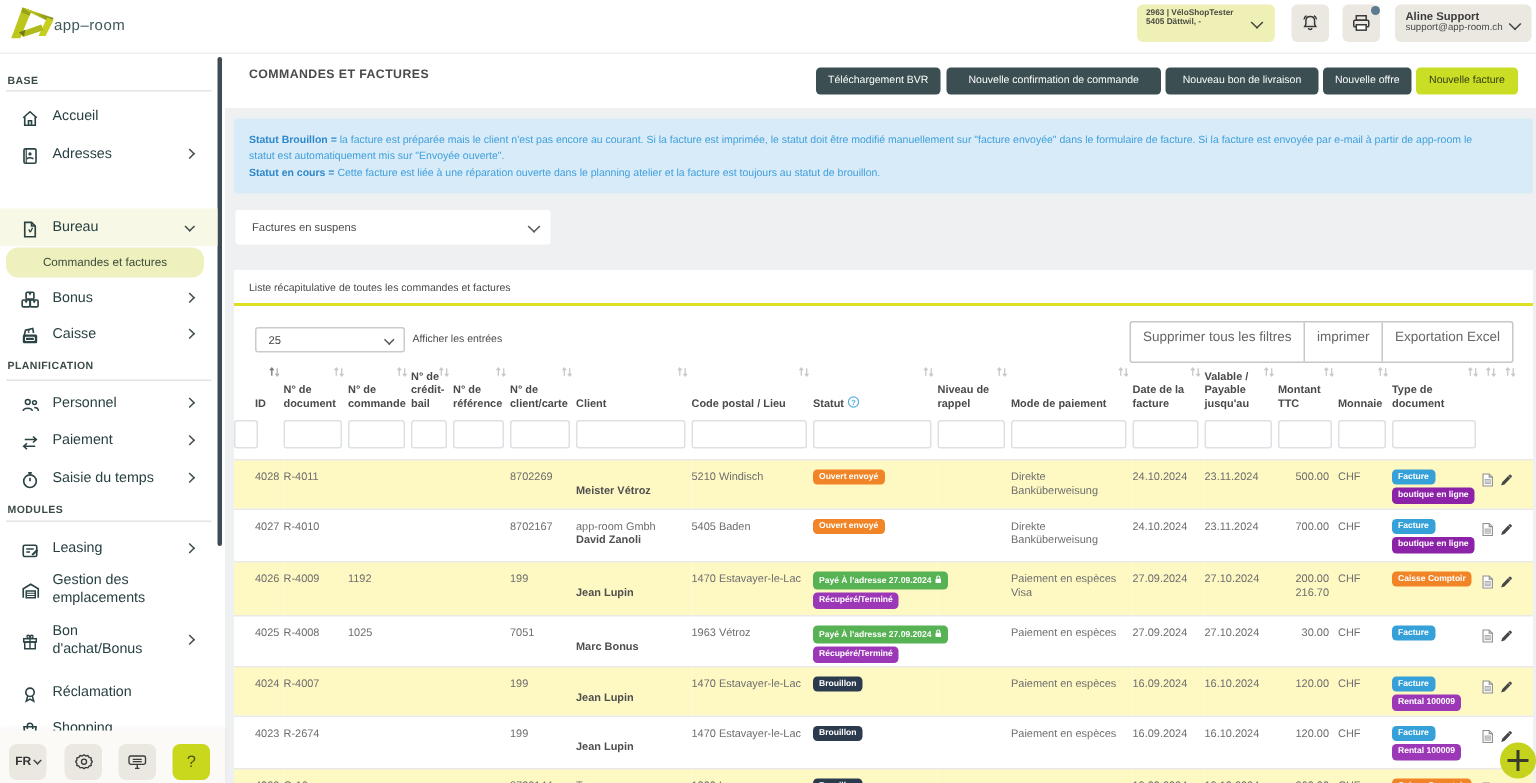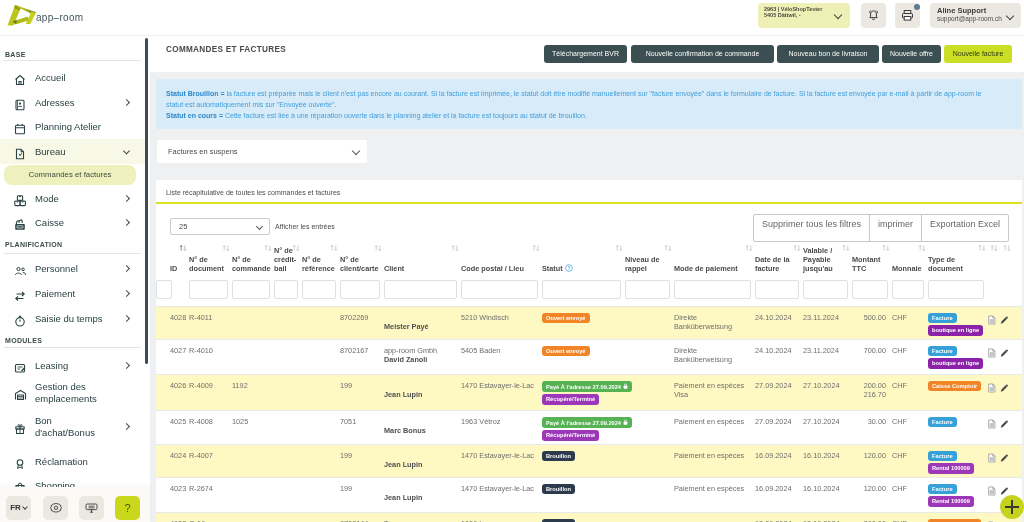--- a/index.html
+++ b/index.html
@@ -146,44 +146,37 @@
   <div class="mi" style="top:54px; height:25px;">
       <span class="ic"><svg width="12" height="12" viewBox="0 0 12 12">
           <rect x="2" y="1.2" width="8" height="9.6" rx="1" fill="none" stroke="#2c4345" stroke-width="1.1"></rect>
           <circle cx="6" cy="4.6" r="1.1" fill="#2c4345"></circle>
           <path d="M4 8.2 C4 6.9 8 6.9 8 8.2" fill="none" stroke="#2c4345" stroke-width="1"></path>
           <path d="M3.5 1.2 V10.8" stroke="#2c4345" stroke-width="0.8"></path>
         </svg></span>
       <span class="tx">Adresses</span>
       <span class="ch"></span>
     </div>
-  <div class="mi" style="top:78px; height:25px;">
-      <span class="ic"><svg width="12" height="12" viewBox="0 0 12 12">
-          <rect x="1.5" y="2.2" width="9" height="8.6" rx="1" fill="none" stroke="#2c4345" stroke-width="1.1"></rect>
-          <path d="M1.5 4.8 H10.5 M3.8 1 V3 M8.2 1 V3" stroke="#2c4345" stroke-width="1.1" fill="none"></path>
-        </svg></span>
-      <span class="tx">Planning Atelier</span>
-    </div>
   <div class="mi" id="bureau" style="top:103px; height:25px;">
       <span class="ic"><svg width="12" height="12" viewBox="0 0 12 12">
           <path d="M2.5 1.2 H7 L9.5 3.7 V10.8 H2.5 Z" fill="none" stroke="#2c4345" stroke-width="1.1"></path>
           <path d="M7 1.2 V3.7 H9.5" fill="none" stroke="#2c4345" stroke-width="1"></path>
           <path d="M5.2 6 l1 1.8 M6.2 7.8 l1.5 -3" stroke="#2c4345" stroke-width="0.9" fill="none"></path>
         </svg></span>
       <span class="tx">Bureau</span>
       <span class="chd"></span>
     </div>
   <div class="mi" style="top:150px; height:25px;">
       <span class="ic"><svg width="12" height="12" viewBox="0 0 12 12">
           <rect x="3.4" y="0.8" width="5.2" height="4.6" rx="0.8" fill="none" stroke="#2c4345" stroke-width="1.1"></rect>
           <rect x="0.8" y="6" width="5.2" height="4.6" rx="0.8" fill="none" stroke="#2c4345" stroke-width="1.1"></rect>
           <rect x="6.2" y="6" width="5.2" height="4.6" rx="0.8" fill="none" stroke="#2c4345" stroke-width="1.1"></rect>
           <path d="M5.3 1 l0.7 1.2 l0.7 -1.2 M2.7 6.2 l0.7 1.2 l0.7 -1.2 M8.1 6.2 l0.7 1.2 l0.7 -1.2" fill="none" stroke="#2c4345" stroke-width="0.9"></path>
         </svg></span>
-      <span class="tx">Mode</span>
+      <span class="tx">Bonus</span>
       <span class="ch"></span>
     </div>
   <div class="mi" style="top:174px; height:25px;">
       <span class="ic"><svg width="12" height="12" viewBox="0 0 12 12">
           <path d="M2.2 5.5 L3 2.2 L7.8 1 L8.4 4" fill="none" stroke="#2c4345" stroke-width="1.1"></path>
           <path d="M4.5 2.2 l1.2 1.4 M5.7 2.2 l-1.2 1.4" stroke="#2c4345" stroke-width="0.8"></path>
           <rect x="1.2" y="5" width="9.6" height="5.8" rx="1" fill="#2c4345"></rect>
           <rect x="3" y="6.8" width="5.9" height="2.2" rx="0.4" fill="none" stroke="#fff" stroke-width="0.7"></rect>
           <path d="M4.2 7.9 h0.01 M5.9 7.9 h0.01 M7.6 7.9 h0.01" stroke="#fff" stroke-width="0.8"></path>
         </svg></span>
@@ -448,21 +441,21 @@
             </td>
             <td></td>
           </tr>
           <tr style="height:33px;" class="data odd">
             <td>4028</td>
             <td>R-4011</td>
             <td></td>
             <td></td>
             <td></td>
             <td>8702269</td>
-            <td><br><span class="cname">Meister Payé</span></td>
+            <td><br><span class="cname">Meister Vétroz</span></td>
             <td>5210 Windisch</td>
             <td>
               <span class="badge b-or">Ouvert envoyé</span>
             </td>
             <td></td>
             <td>Direkte<br>Banküberweisung</td>
             <td>24.10.2024</td>
             <td>23.11.2024</td>
             <td class="mright">500.00</td>
             <td>CHF</td>

